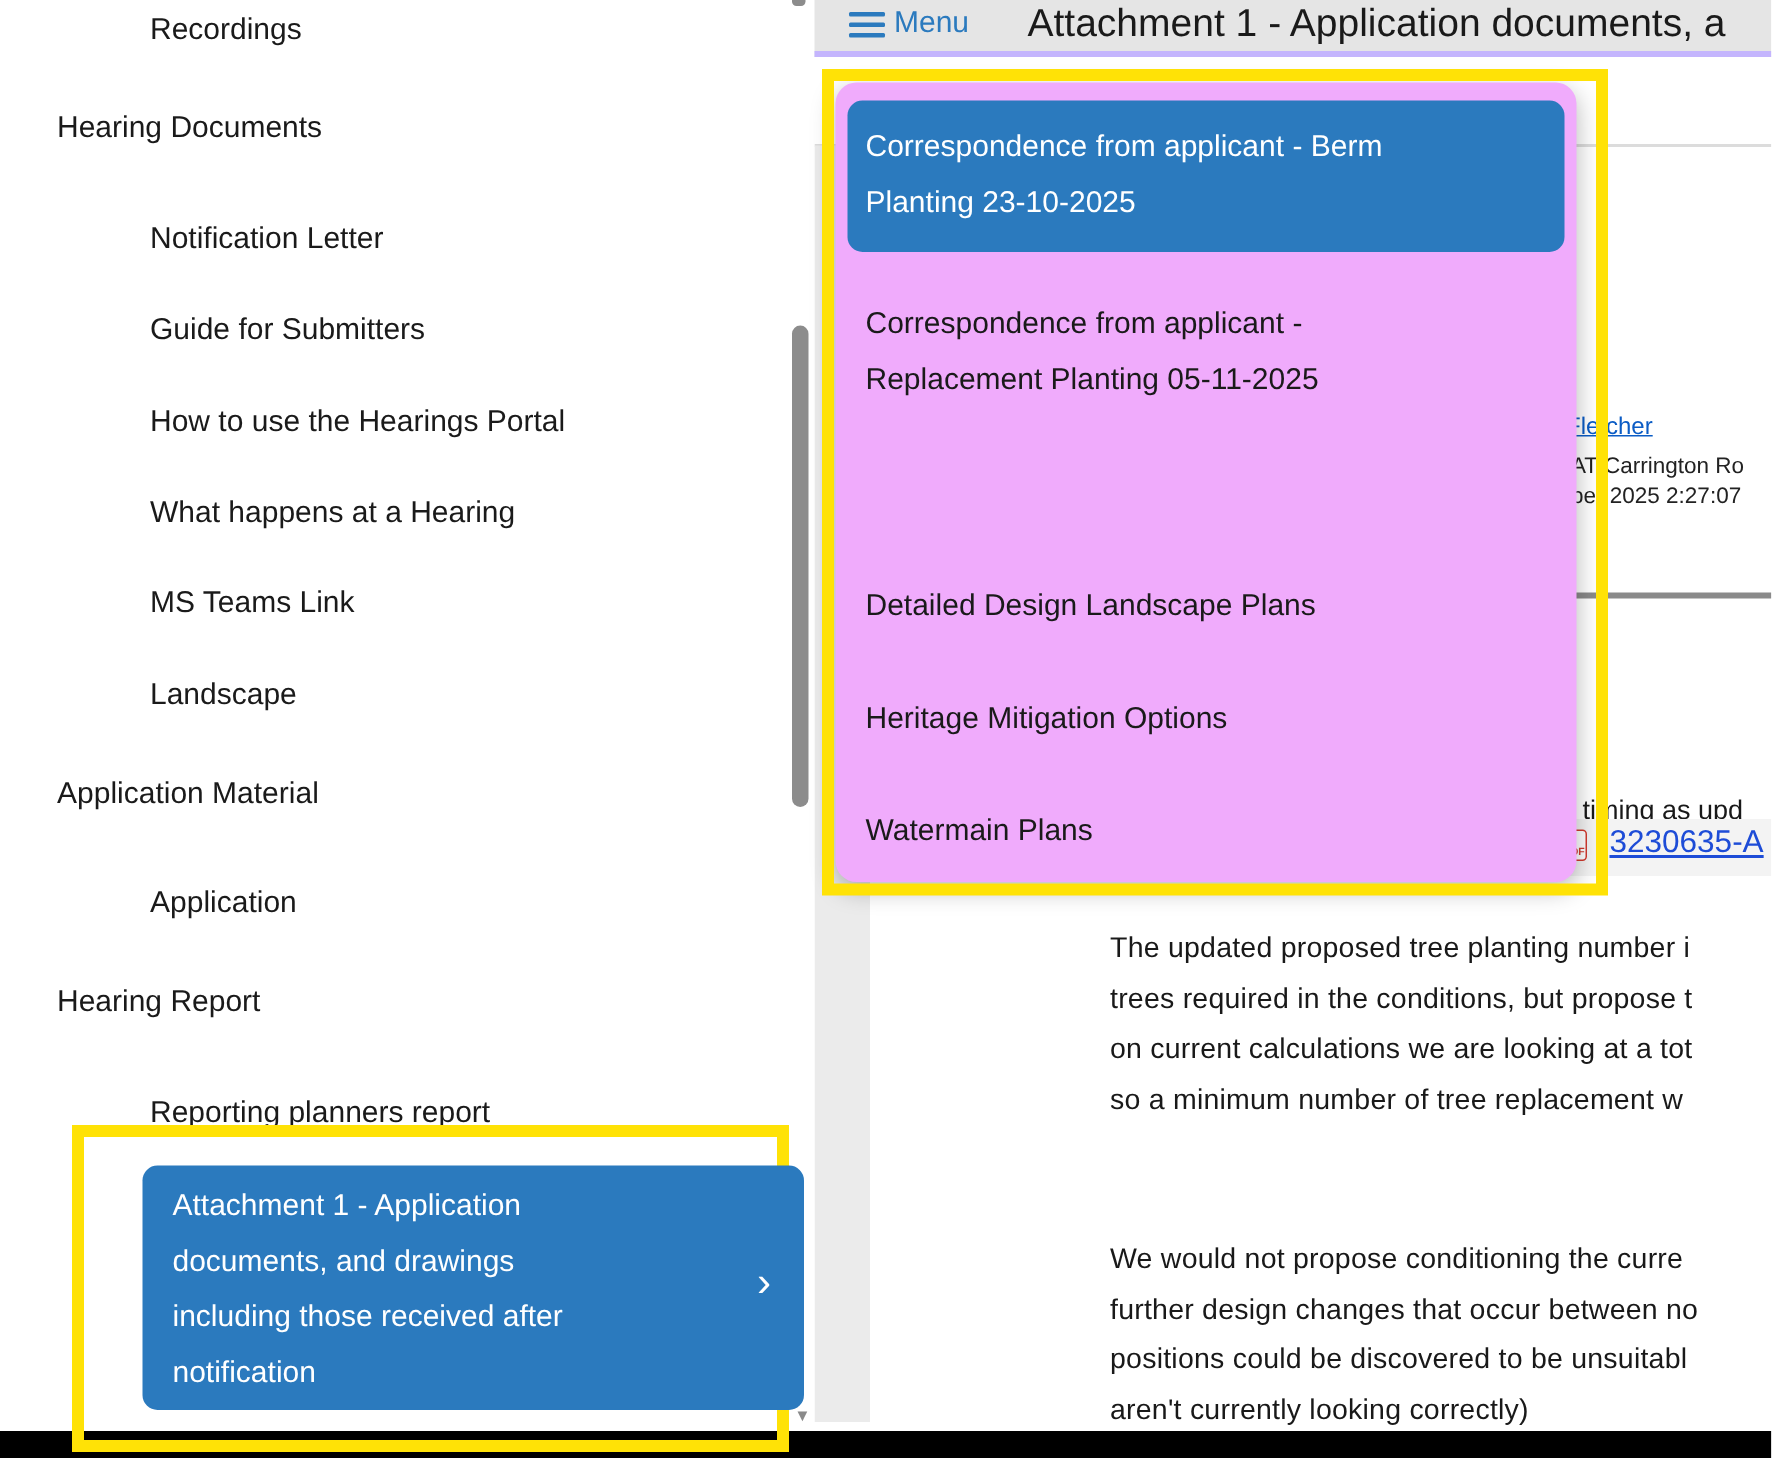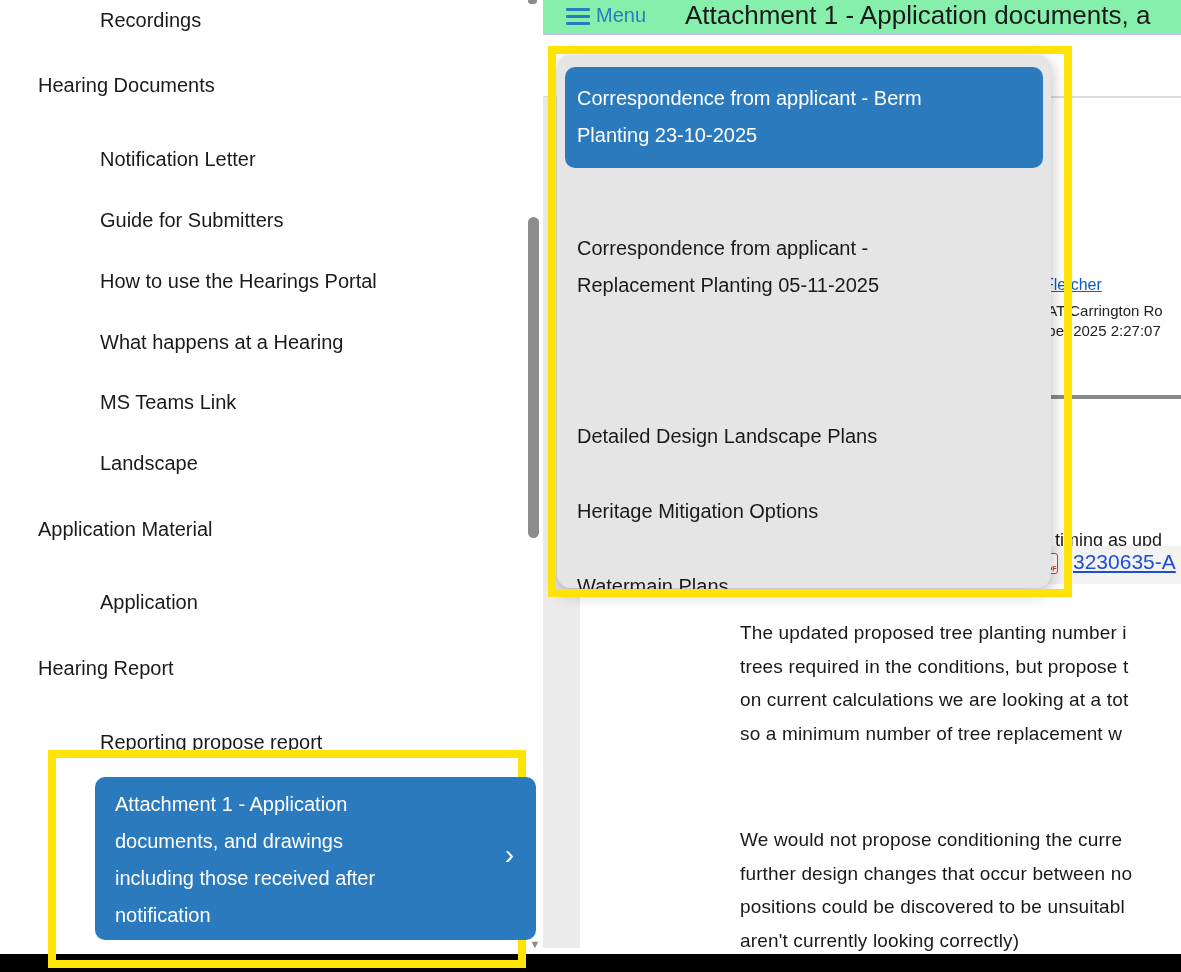--- a/index.html
+++ b/index.html
@@ -17,21 +17,21 @@
     position:absolute;left:95px;top:777px;width:441px;height:163px;background:#2b7abe;border-radius:10px;
     color:#fff;z-index:21;cursor:pointer;
   }
   .active-item .lines{position:absolute;left:20px;top:9px;font-size:20px;line-height:37px;}
   .active-item .chev{position:absolute;right:22px;top:64px;font-size:28px;line-height:28px;color:#fff;}
   
   .hl-rect{position:absolute;border:8px solid #ffe206;box-sizing:border-box;z-index:20;pointer-events:none;background:transparent;}
   #hl-sidebar{left:48px;top:750px;width:478px;height:218px;}
   #hl-dropdown{left:548px;top:46px;width:524px;height:551px;}
   
-  .topbar{position:absolute;left:543px;top:0;width:638px;height:34px;background:#86efac;border-bottom:1px solid #c4b5fd;z-index:4;white-space:nowrap;}
+  .topbar{position:absolute;left:543px;top:0;width:638px;height:34px;background:#e5e5e5;border-bottom:4px solid #c4b5fd;z-index:4;white-space:nowrap;}
   .burger{position:absolute;left:23px;top:8px;width:24px;height:18px;cursor:pointer;}
   .burger i{display:block;height:3px;background:#2b7abe;border-radius:1px;margin-bottom:4px;}
   .menu-label{position:absolute;left:53px;top:4px;font-size:20px;color:#2b7abe;cursor:pointer;}
   .page-title{position:absolute;left:142px;top:0px;font-size:26px;color:#1a1a1a;white-space:nowrap;}
   
   .doc-layer{position:absolute;left:0;top:0;width:1181px;height:972px;z-index:1;}
   .viewer-band{position:absolute;left:543px;top:97px;width:37px;height:851px;background:#ebebeb;}
   .viewer-topline{position:absolute;left:543px;top:96px;width:638px;height:2px;background:#dcdcdc;}
   .frag{position:absolute;white-space:nowrap;}
   .from-link{left:1044px;top:276px;font-size:16px;color:#0b5cc5;text-decoration:underline;cursor:pointer;}
@@ -42,24 +42,24 @@
   .attach-row-bg{position:absolute;left:1036px;top:546px;width:145px;height:38px;background:#f3f3f3;}
   .pdf-icon{position:absolute;left:1041px;top:553px;width:17px;height:21px;border:1.5px solid #d23a2e;border-radius:3px;background:#fff;box-sizing:border-box;}
   .pdf-icon span{position:absolute;left:0;right:0;bottom:1px;font-size:7px;font-weight:bold;color:#d23a2e;text-align:center;letter-spacing:0;}
   .attach-link{left:1073px;top:550px;font-size:21px;color:#1d4cd7;text-decoration:underline;cursor:pointer;}
   .para{position:absolute;left:740px;width:441px;overflow:hidden;font-size:19px;line-height:33.5px;letter-spacing:0.15px;color:#191919;}
   .para div{white-space:nowrap;}
   #para1{top:616px;}
   #para2{top:823px;}
   
   .dropdown{
-    position:absolute;left:557px;top:55px;width:494px;height:533px;background:#e5e5e5;border-radius:14px;
+    position:absolute;left:557px;top:55px;width:494px;height:533px;background:#f0abfc;border-radius:14px;
     box-shadow:0 5px 16px rgba(0,0,0,.28);z-index:10;
   }
-  .dd-item{position:absolute;left:20px;font-size:20px;line-height:37px;color:#1a1a1a;cursor:pointer;white-space:nowrap;margin-top:32px;}
+  .dd-item{position:absolute;left:20px;font-size:20px;line-height:37px;color:#1a1a1a;cursor:pointer;white-space:nowrap;}
   .dd-selected{
     position:absolute;left:8px;top:12px;width:478px;height:101px;background:#2b7abe;border-radius:10px;
     color:#fff;cursor:pointer;
   }
   .dd-selected .lines{position:absolute;left:12px;top:13px;font-size:20px;line-height:37px;white-space:nowrap;}
   
   .bottom-bar{position:absolute;left:0;top:954px;width:1181px;height:18px;background:#000;z-index:15;}
 </style>
 </head>
 <body>
@@ -101,21 +101,21 @@
     <div class="nav-item" style="left:38px;top:73px">Hearing Documents</div>
     <div class="nav-item" style="left:100px;top:147px">Notification Letter</div>
     <div class="nav-item" style="left:100px;top:208px">Guide for Submitters</div>
     <div class="nav-item" style="left:100px;top:269px">How to use the Hearings Portal</div>
     <div class="nav-item" style="left:100px;top:330px">What happens at a Hearing</div>
     <div class="nav-item" style="left:100px;top:390px">MS Teams Link</div>
     <div class="nav-item" style="left:100px;top:451px">Landscape</div>
     <div class="nav-item" style="left:38px;top:517px">Application Material</div>
     <div class="nav-item" style="left:100px;top:590px">Application</div>
     <div class="nav-item" style="left:38px;top:656px">Hearing Report</div>
-    <div class="nav-item" style="left:100px;top:730px">Reporting propose report</div>
+    <div class="nav-item" style="left:100px;top:730px">Reporting planners report</div>
   </div>
 
   <div class="sb-scroll-stub"></div>
   <div class="sb-scroll-thumb"></div>
   <div class="sb-scroll-down">▼</div>
 
   <div class="active-item">
     <div class="lines">
       <div>Attachment 1 - Application</div>
       <div>documents, and drawings</div>

